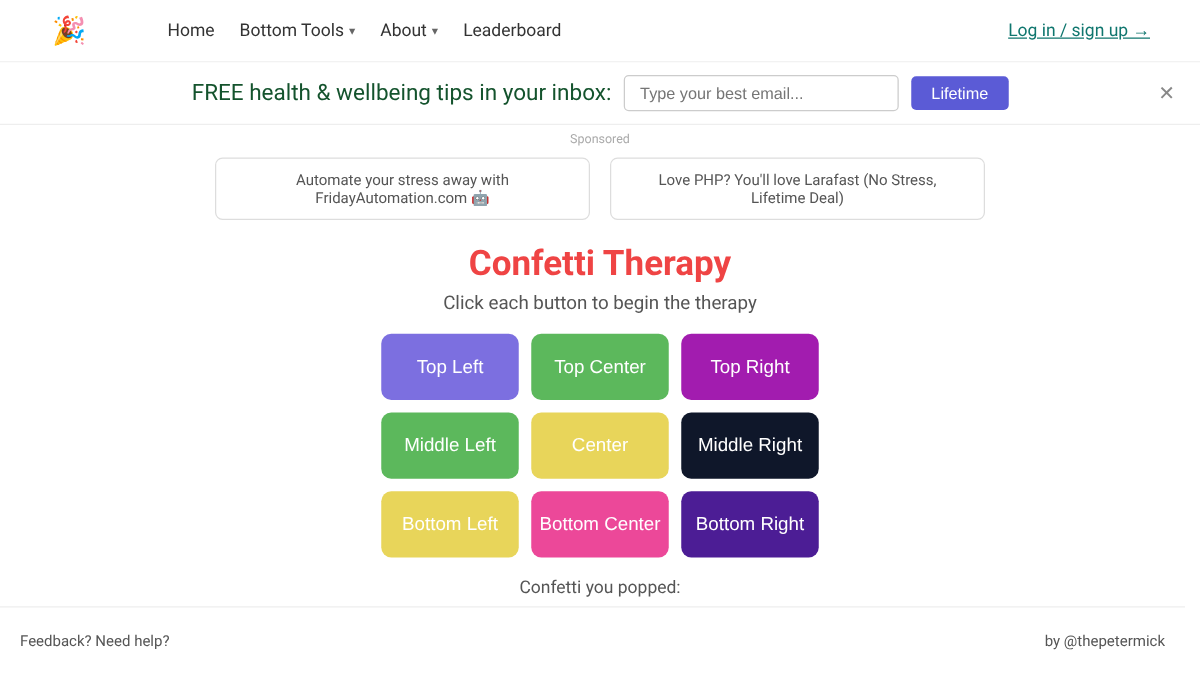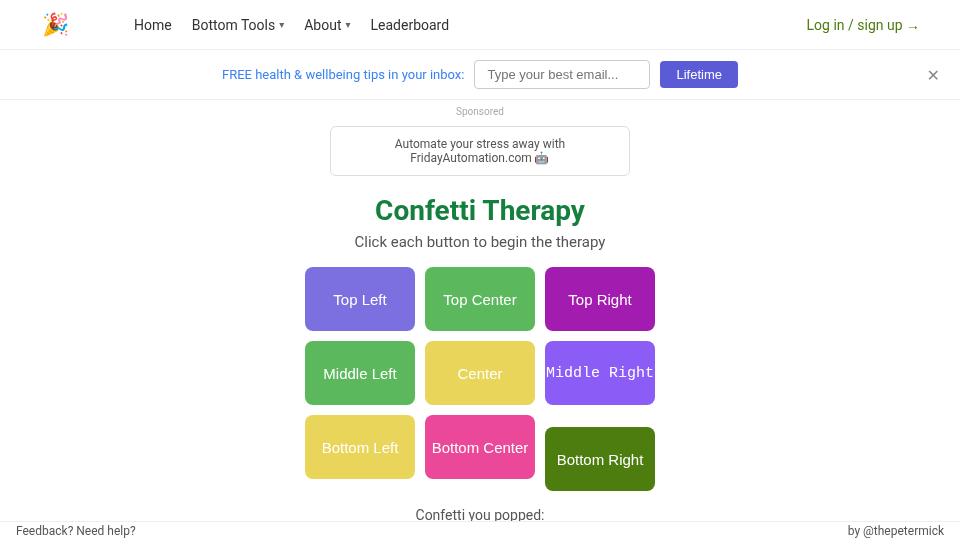--- a/index.html
+++ b/index.html
@@ -23,40 +23,40 @@
     .nav-links { display: flex; align-items: center; gap: 20px; margin-left: 32px; }
     .nav-link {
       text-decoration: none;
       color: #333;
       font-size: 14px;
       display: flex;
       align-items: center;
       gap: 4px;
     }
     .nav-link .chevron { font-size: 10px; color: #666; }
-    .nav-right { font-size: 14px; color: #4d7c0f; cursor: pointer; }
+    .nav-right { font-size: 14px; color: #0f766e; cursor: pointer; text-decoration: underline; }
 
     
     .sub-bar {
       background: #fff;
       border-bottom: 1px solid #eee;
       display: flex;
       align-items: center;
       justify-content: center;
       gap: 10px;
       padding: 10px 20px;
       position: relative;
     }
-    .sub-bar-text { font-size: 13px; color: #3b82f6; }
+    .sub-bar-text { font-size: 18px; color: #14532d; }
     .sub-input {
       border: 1px solid #ccc;
       border-radius: 4px;
       padding: 6px 12px;
       font-size: 13px;
-      width: 176px;
+      width: 220px;
       outline: none;
       color: #1d4ed8;
     }
     .sub-btn {
       background: #5b5bd6;
       color: #fff;
       border: none;
       border-radius: 4px;
       padding: 6px 16px;
       font-size: 13px;
@@ -101,40 +101,40 @@
     
     .main {
       padding: 10px 20px 20px;
       display: flex;
       flex-direction: column;
       align-items: center;
     }
     .page-title {
       font-size: 28px;
       font-weight: 700;
-      color: #15803d;
+      color: #ef4444;
       margin-bottom: 6px;
       text-align: center;
     }
     .page-subtitle {
       font-size: 15px;
       color: #555;
       margin-bottom: 16px;
       text-align: center;
     }
 
     
     .button-grid {
       display: grid;
       grid-template-columns: repeat(3, 110px);
       gap: 10px;
       margin-bottom: 16px;
     }
     .therapy-btn {
-      height: 64px;
+      height: 53px;
       border: none;
       border-radius: 8px;
       font-size: 15px;
       font-weight: 500;
       color: #fff;
       cursor: pointer;
       transition: opacity 0.15s;
     }
 
     
@@ -145,25 +145,25 @@
       margin-bottom: 10px;
     }
     .counter-label { font-size: 14px; color: #555; }
     .counter-value { font-size: 36px; font-weight: 700; color: #1a1a2e; margin: 2px 0 8px; }
 
     
     .footer-bar {
       position: fixed;
       bottom: 0;
       left: 0;
-      right: 0;
+      right: 12px;
       display: flex;
       justify-content: space-between;
       align-items: center;
-      padding: 2px 16px;
+      padding: 20px 16px;
       background: #fff;
       border-top: 1px solid #eee;
       font-size: 12px;
       color: #555;
     }
     .feedback-link { cursor: pointer; color: #555; }
     .attribution { color: #555; }
 
     
     .logo-svg {
@@ -206,36 +206,37 @@
   <input class="sub-input" type="email" placeholder="Type your best email..." style="">
   <button class="sub-btn">Lifetime</button>
   <button class="sub-close">✕</button>
 </div>
 
 <div class="sponsored-wrap">
   <span class="sponsored-label">Sponsored</span>
 </div>
 <div class="ad-banners">
   <div class="ad-banner">Automate your stress away with FridayAutomation.com 🤖</div>
+  <div class="ad-banner">Love PHP? You'll love Larafast (No Stress, Lifetime Deal)</div>
 </div>
 
 <div class="main">
   <h1 class="page-title">Confetti Therapy</h1>
   <p class="page-subtitle">Click each button to begin the therapy</p>
 
   <div class="button-grid" id="button-grid">
   <button class="therapy-btn" style="background: rgb(124, 111, 224);">Top Left</button>
       <button class="therapy-btn" style="background: rgb(92, 184, 92);">Top Center</button>
       <button class="therapy-btn" style="background: #a21caf;">Top Right</button>
       <button class="therapy-btn" style="background: rgb(92, 184, 92);">Middle Left</button>
       <button class="therapy-btn" style="background: rgb(232, 213, 90);">Center</button>
-      <button class="therapy-btn" style="background: #8b5cf6; font-family: Liberation Mono, monospace;">Middle Right</button>
+      <button class="therapy-btn" style="background: #0f172a;">Middle Right</button>
       <button class="therapy-btn" style="background: rgb(232, 213, 90);">Bottom Left</button>
       <button class="therapy-btn" style="background: #ec4899;">Bottom Center</button>
-      <button class="therapy-btn" style="background: #4d7c0f; margin-top: 12px;">Bottom Right</button>
+      <button class="therapy-btn" style="background: #4c1d95;">Bottom Right</button>
     </div>
 
   <div class="counter-section">
     <span class="counter-label">Confetti you popped:</span>
     <span class="counter-value" id="counter-display">0</span>
   </div>
 
 </div>
 
 <div class="footer-bar">

